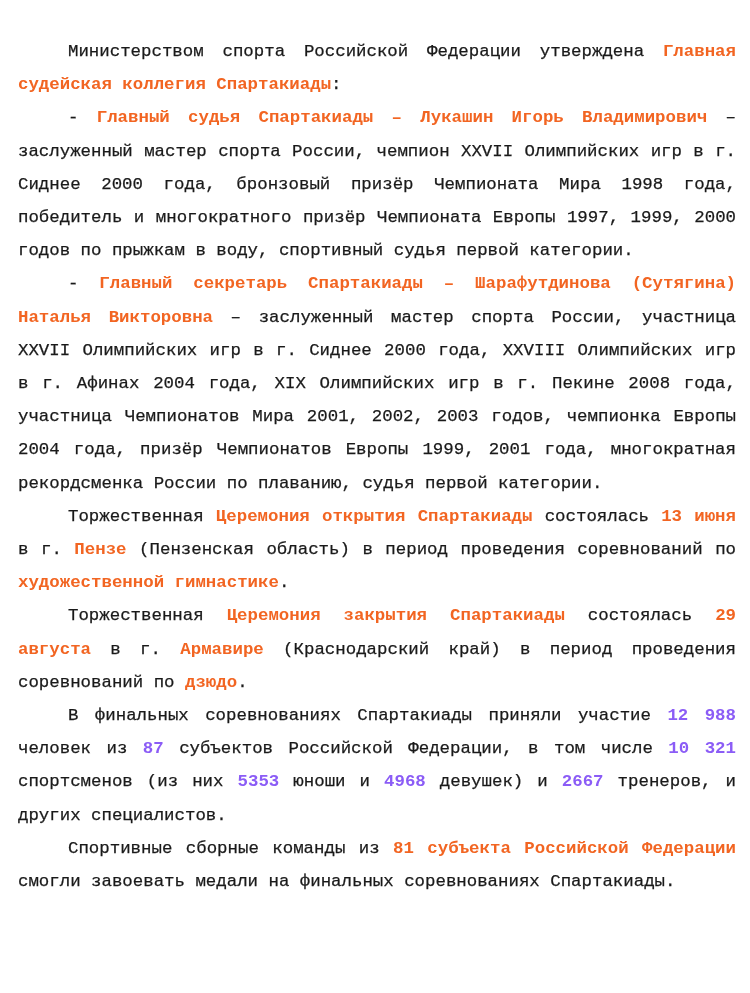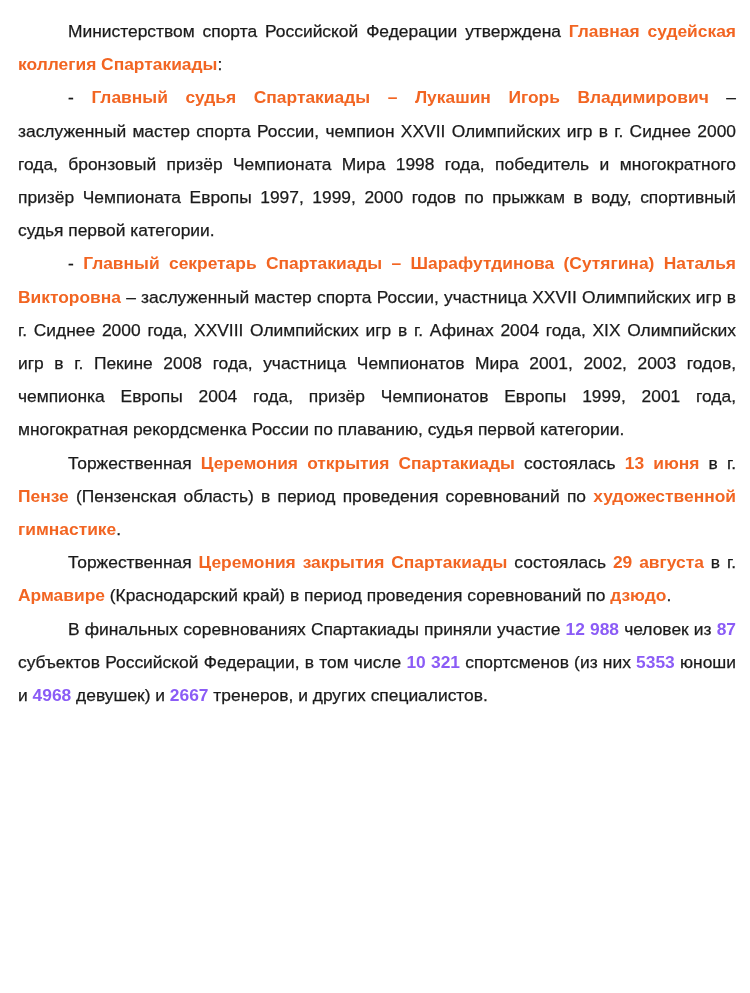--- a/index.html
+++ b/index.html
@@ -9,24 +9,25 @@
     }
     body {
       width: 750px;
       height: 993px;
       overflow: hidden;
     }
     .page {
       box-sizing: border-box;
       width: 750px;
       padding: 15px 14px 0 18px;
-      font-family: Liberation Sans, sans-serif;
+      font-family: Liberation Mono, monospace;
       font-size: 17.4px;
       line-height: 33.2px;
       color: #1a1a1a;
+      margin-top: 20px;
       -webkit-text-stroke: 0.25px #1a1a1a;
     }
     .para {
       margin: 0;
       text-indent: 50px;
       text-align: justify;
     }
     .hl {
       color: #f26522;
       font-weight: bold;
@@ -50,14 +51,15 @@
   <p class="para"><span>- </span><span class="hl">Главный секретарь Спартакиады – Шарафутдинова (Сутягина) Наталья Викторовна</span><span> – заслуженный мастер спорта России, участница XXVII Олимпийских игр в г. Сиднее 2000 года, XXVIII Олимпийских игр в г. Афинах 2004 года, XIX Олимпийских игр в г. Пекине 2008 года, участница Чемпионатов Мира 2001, 2002, 2003 годов, чемпионка Европы 2004 года, призёр Чемпионатов Европы 1999, 2001 года, многократная рекордсменка России по плаванию, судья первой категории.</span></p>
 
   <p class="para"><span>Торжественная </span><span class="hl">Церемония открытия Спартакиады</span><span> состоялась </span><span class="hl">13 июня</span><span> в г. </span><span class="hl">Пензе</span><span> (Пензенская область) в период проведения соревнований по </span><span class="hl">художественной гимнастике</span><span>.</span></p>
 
   <p class="para"><span>Торжественная </span><span class="hl">Церемония закрытия Спартакиады</span><span> состоялась </span><span class="hl">29 августа</span><span>  в г. </span><span class="hl">Армавире</span><span> (Краснодарский край) в период проведения соревнований по </span><span class="hl">дзюдо</span><span>.</span></p>
 
   <p class="para"><span>В финальных соревнованиях Спартакиады приняли участие </span><span class="hl-num">12 988</span><span> человек из </span><span class="hl-num">87</span><span> субъектов Российской Федерации, в том числе </span><span class="hl-num">10 321</span><span> спортсменов (из них </span><span class="hl-num">5353</span><span> юноши и </span><span class="hl-num">4968</span><span> девушек) и </span><span class="hl-num">2667</span><span> тренеров, и других специалистов.</span></p>
 
 
 
+  <p class="para"><span>Спортивные сборные команды из </span><span class="hl">81 субъекта Российской Федерации</span><span> смогли завоевать медали на финальных соревнованиях Спартакиады.</span></p>
 
 </div>
 
 </body></html>

